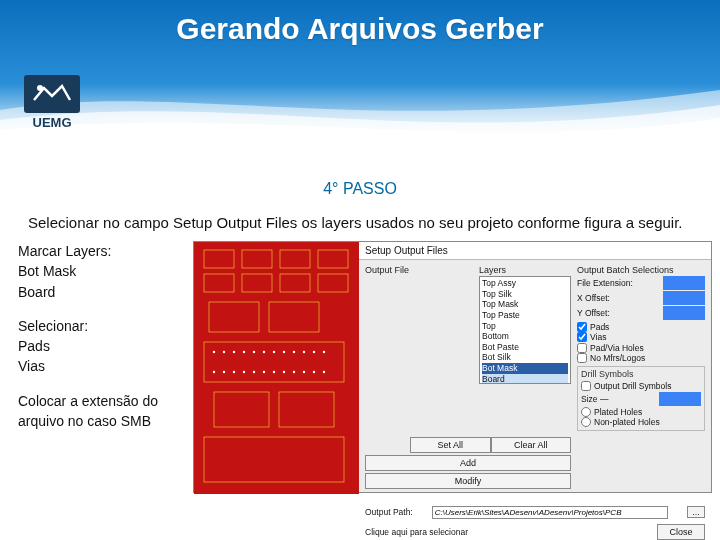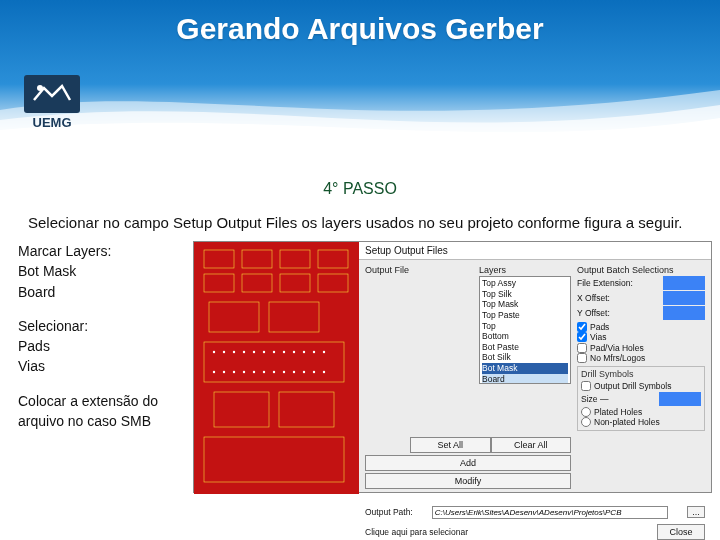--- a/index.html
+++ b/index.html
@@ -4,21 +4,21 @@
 <style>
   * { box-sizing: border-box; margin: 0; padding: 0; }
   body { width: 720px; height: 540px; font-family: Arial, sans-serif; background: #fff; position: relative; overflow: hidden; }
   .banner { width: 100%; height: 140px; background: linear-gradient(to bottom, #0a6ebd 0%, #2a8fd8 60%, #fff 100%); position: relative; }
   .banner-title { color: #fff; font-size: 30px; font-weight: bold; text-align: center; padding-top: 12px; text-shadow: 0 1px 2px rgba(0,0,0,0.2);}
   .waves { position:absolute; bottom:0; left:0; width:100%; height:70px; }
   .waves svg { width:100%; height:100%; }
   .logo { position: absolute; left: 24px; top: 75px; width: 56px; }
   .logo-box { width:56px; height:38px; background:#1a3a5a; border-radius:3px; display:flex; align-items:center; justify-content:center; }
   .logo-text { color:#1a3a5a; font-weight:bold; font-size:13px; text-align:center; margin-top:2px;}
-  .step { text-align:center; font-size:16px; margin-top:40px; color:#14532d;}
+  .step { text-align:center; font-size:16px; margin-top:40px; color:#0369a1;}
   .desc { font-size:15px; color:#111; margin:16px 28px 0 28px; text-align:justify;}
   .content { display:flex; margin:10px 0 0 18px; }
   .notes { width:175px; font-size:14px; line-height:1.45; color:#111; }
   .notes p { margin-bottom:14px; }
   .app { flex:1; display:flex; height:252px; border:1px solid #888; margin-right:8px; font-size:9px; color:#111;}
   .pcb { width:165px; background:#c31212; position:relative; }
   .pcb-pattern { position:absolute; inset:0; }
   .dialog { flex:1; background:#ececec; display:flex; flex-direction:column;}
   .dlg-title { background:#fff; border-bottom:1px solid #bbb; padding:3px 6px; font-size:10px;}
   .dlg-body { flex:1; padding:4px 6px 2px 6px; display:flex; flex-direction:column; gap:2px;}

